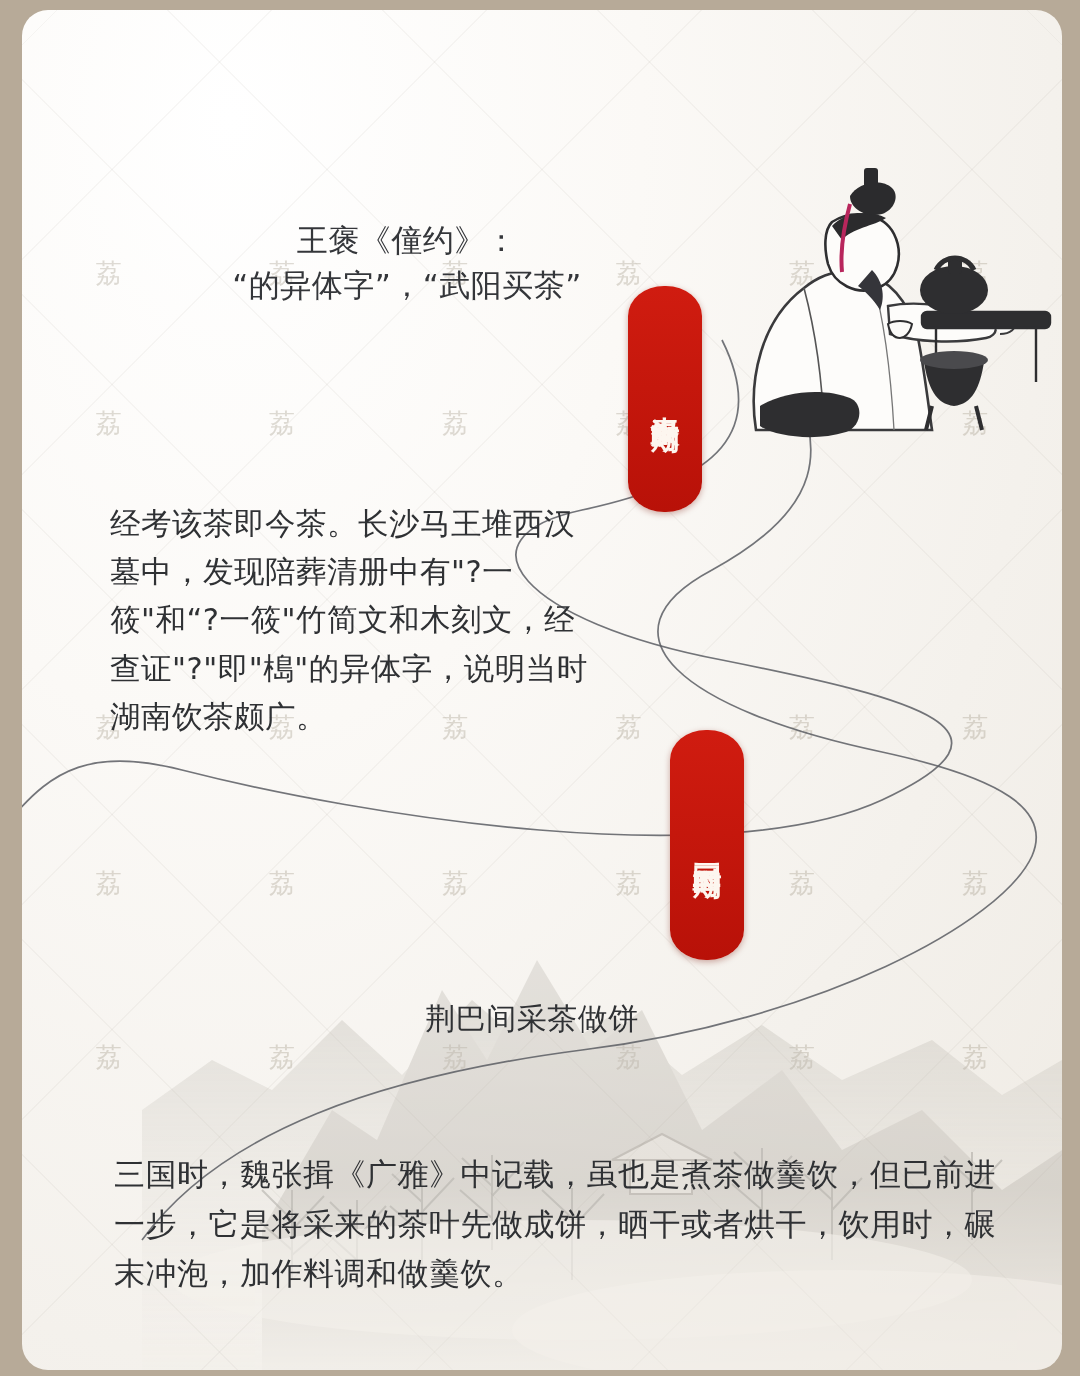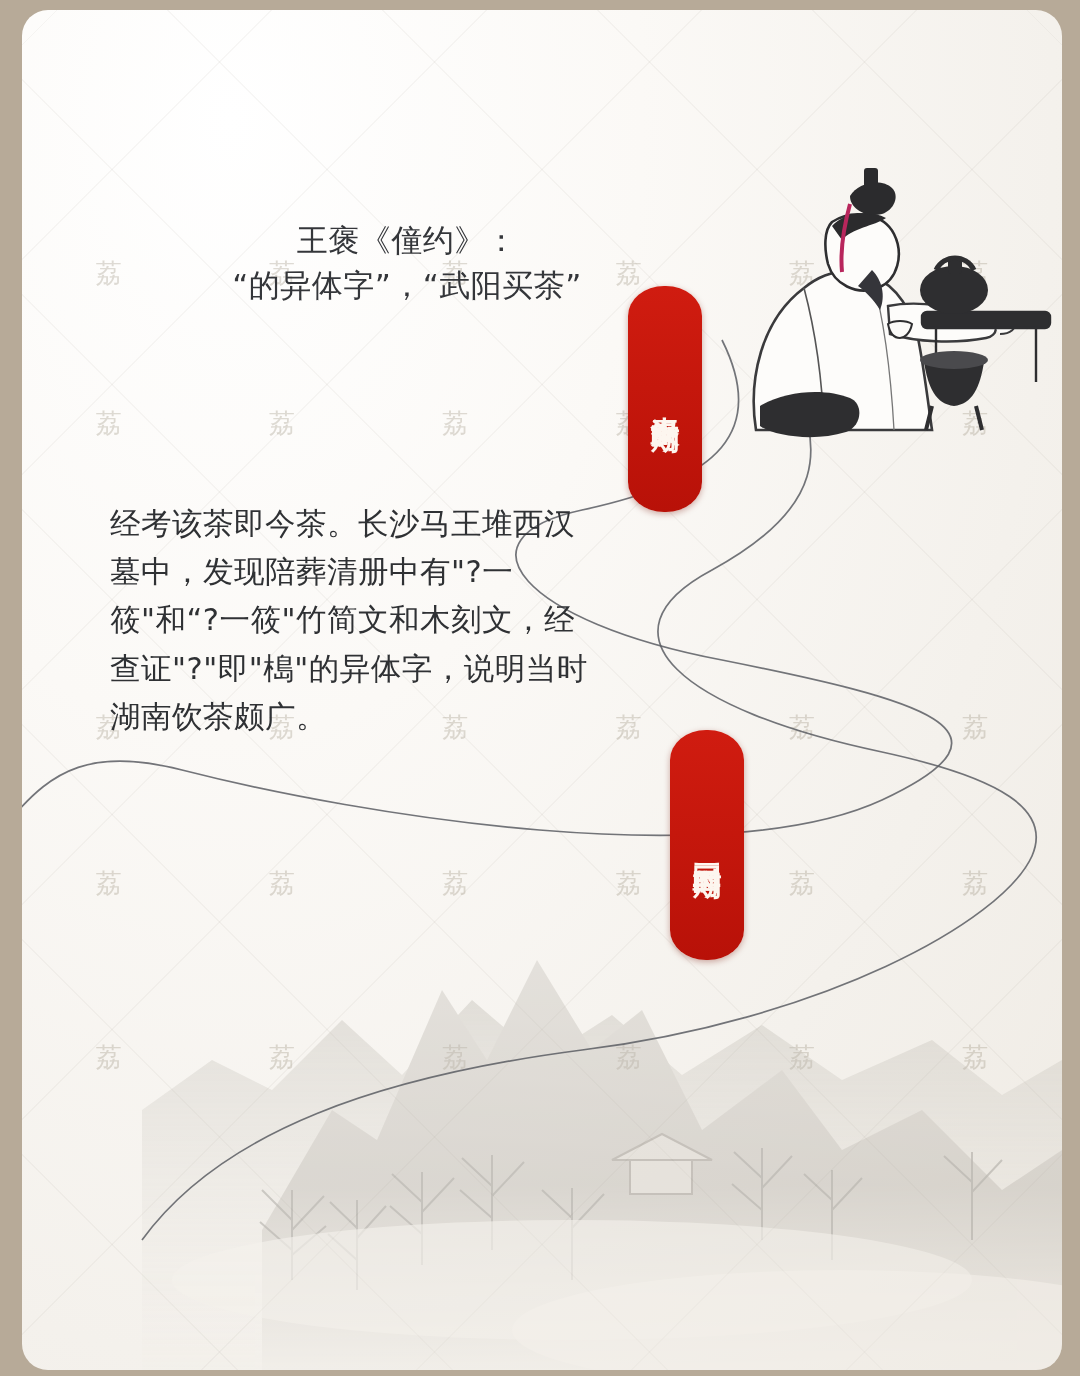--- a/index.html
+++ b/index.html
@@ -272,16 +272,18 @@
     <div class="seal" id="seal-qinhan">秦汉时期</div>
     <div class="seal" id="seal-sanguo">三国时期</div>
 
     <div class="body-text" id="quote-block">
       <div>王褒《僮约》：</div>
       <div>“的异体字”，“武阳买茶”</div>
     </div>
 
     <div class="body-text" id="para-han">经考该茶即今茶。长沙马王堆西汉墓中，发现陪葬清册中有"?一筱"和“?一筱"竹简文和木刻文，经查证"?"即"槝"的异体字，说明当时湖南饮茶颇广。</div>
 
-
+    <div class="body-text" id="caption-sanguo">荆巴间采茶做饼</div>
+
+    <div class="body-text" id="para-sanguo">三国时，魏张揖《广雅》中记载，虽也是煮茶做羹饮，但已前进一步，它是将采来的茶叶先做成饼，晒干或者烘干，饮用时，碾末冲泡，加作料调和做羹饮。</div>
 
   </div>
 </div>
 
 </body></html>

